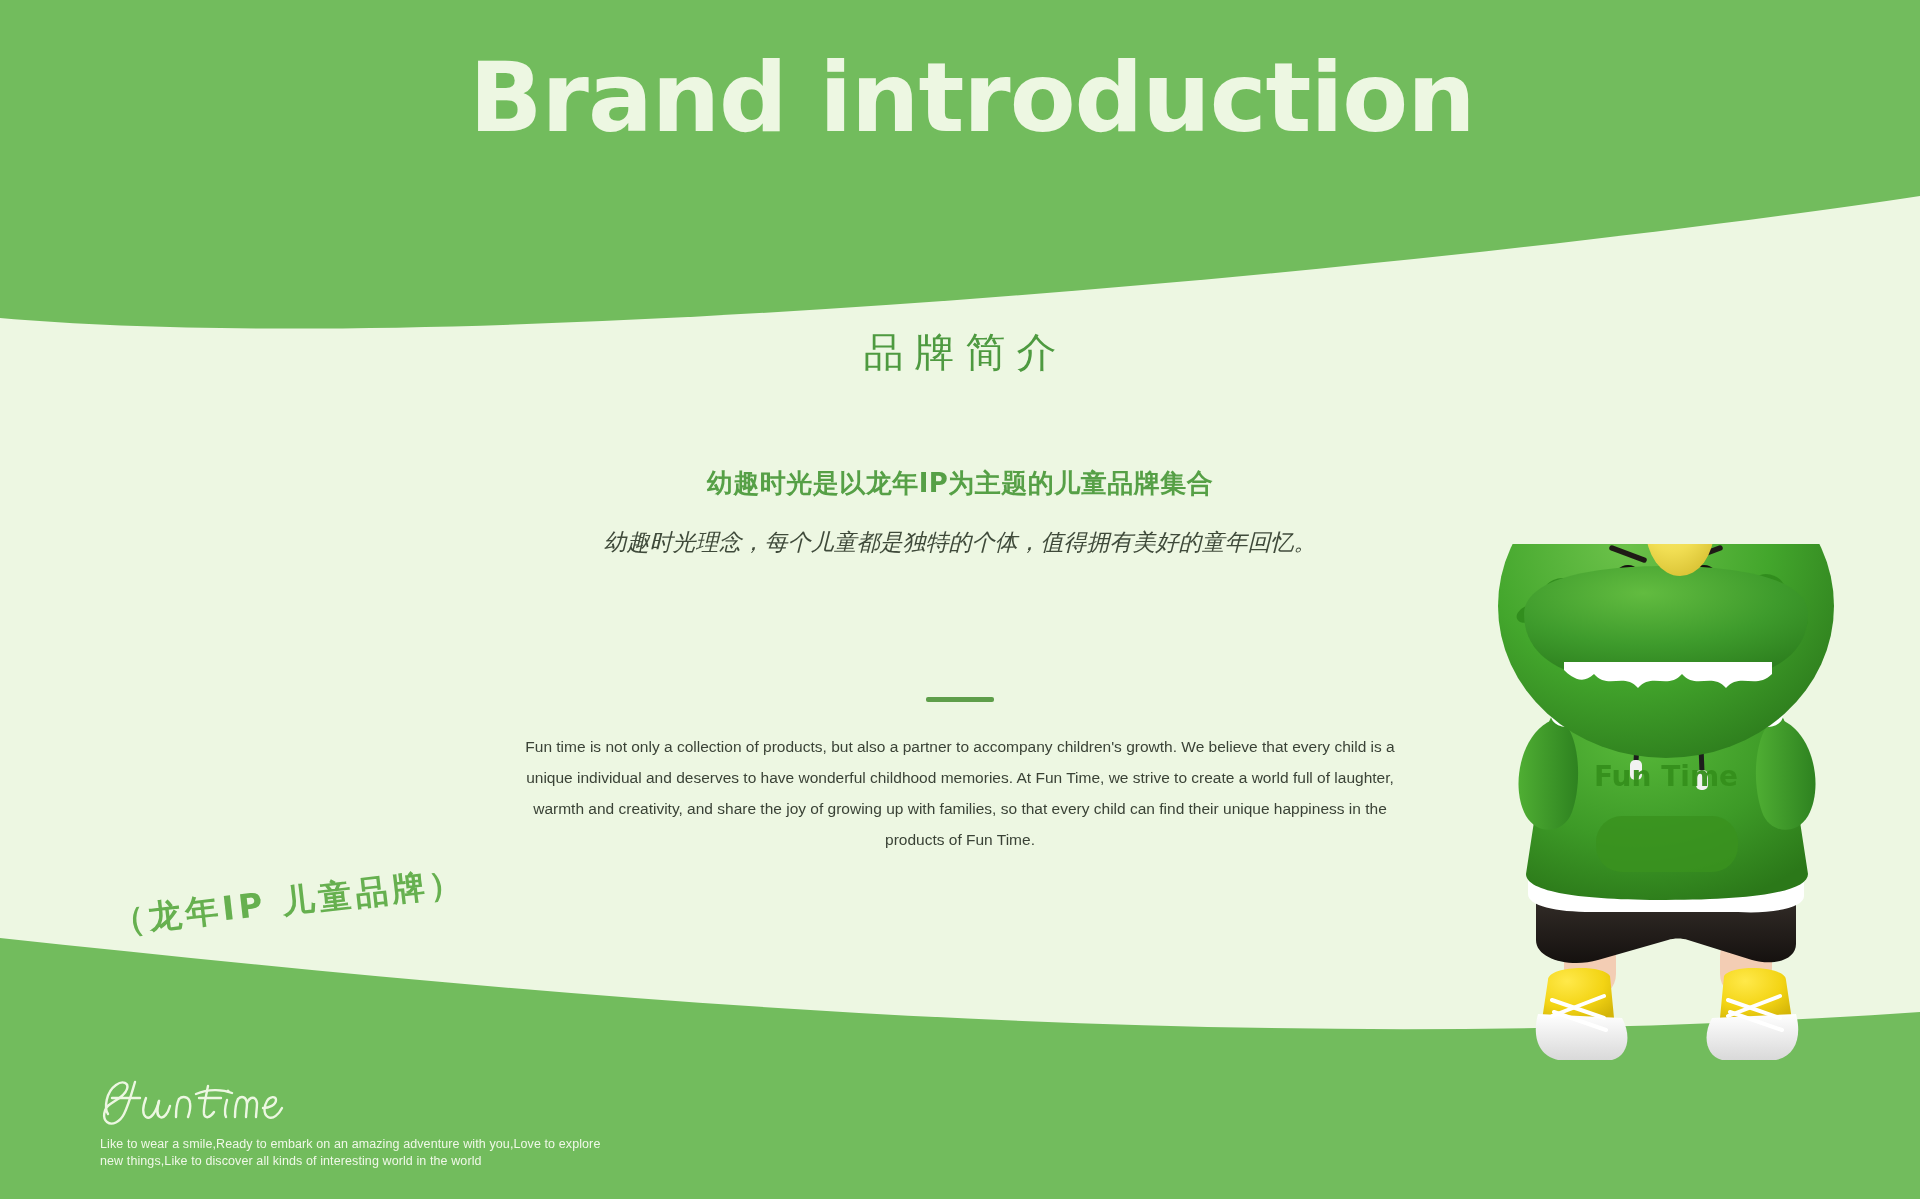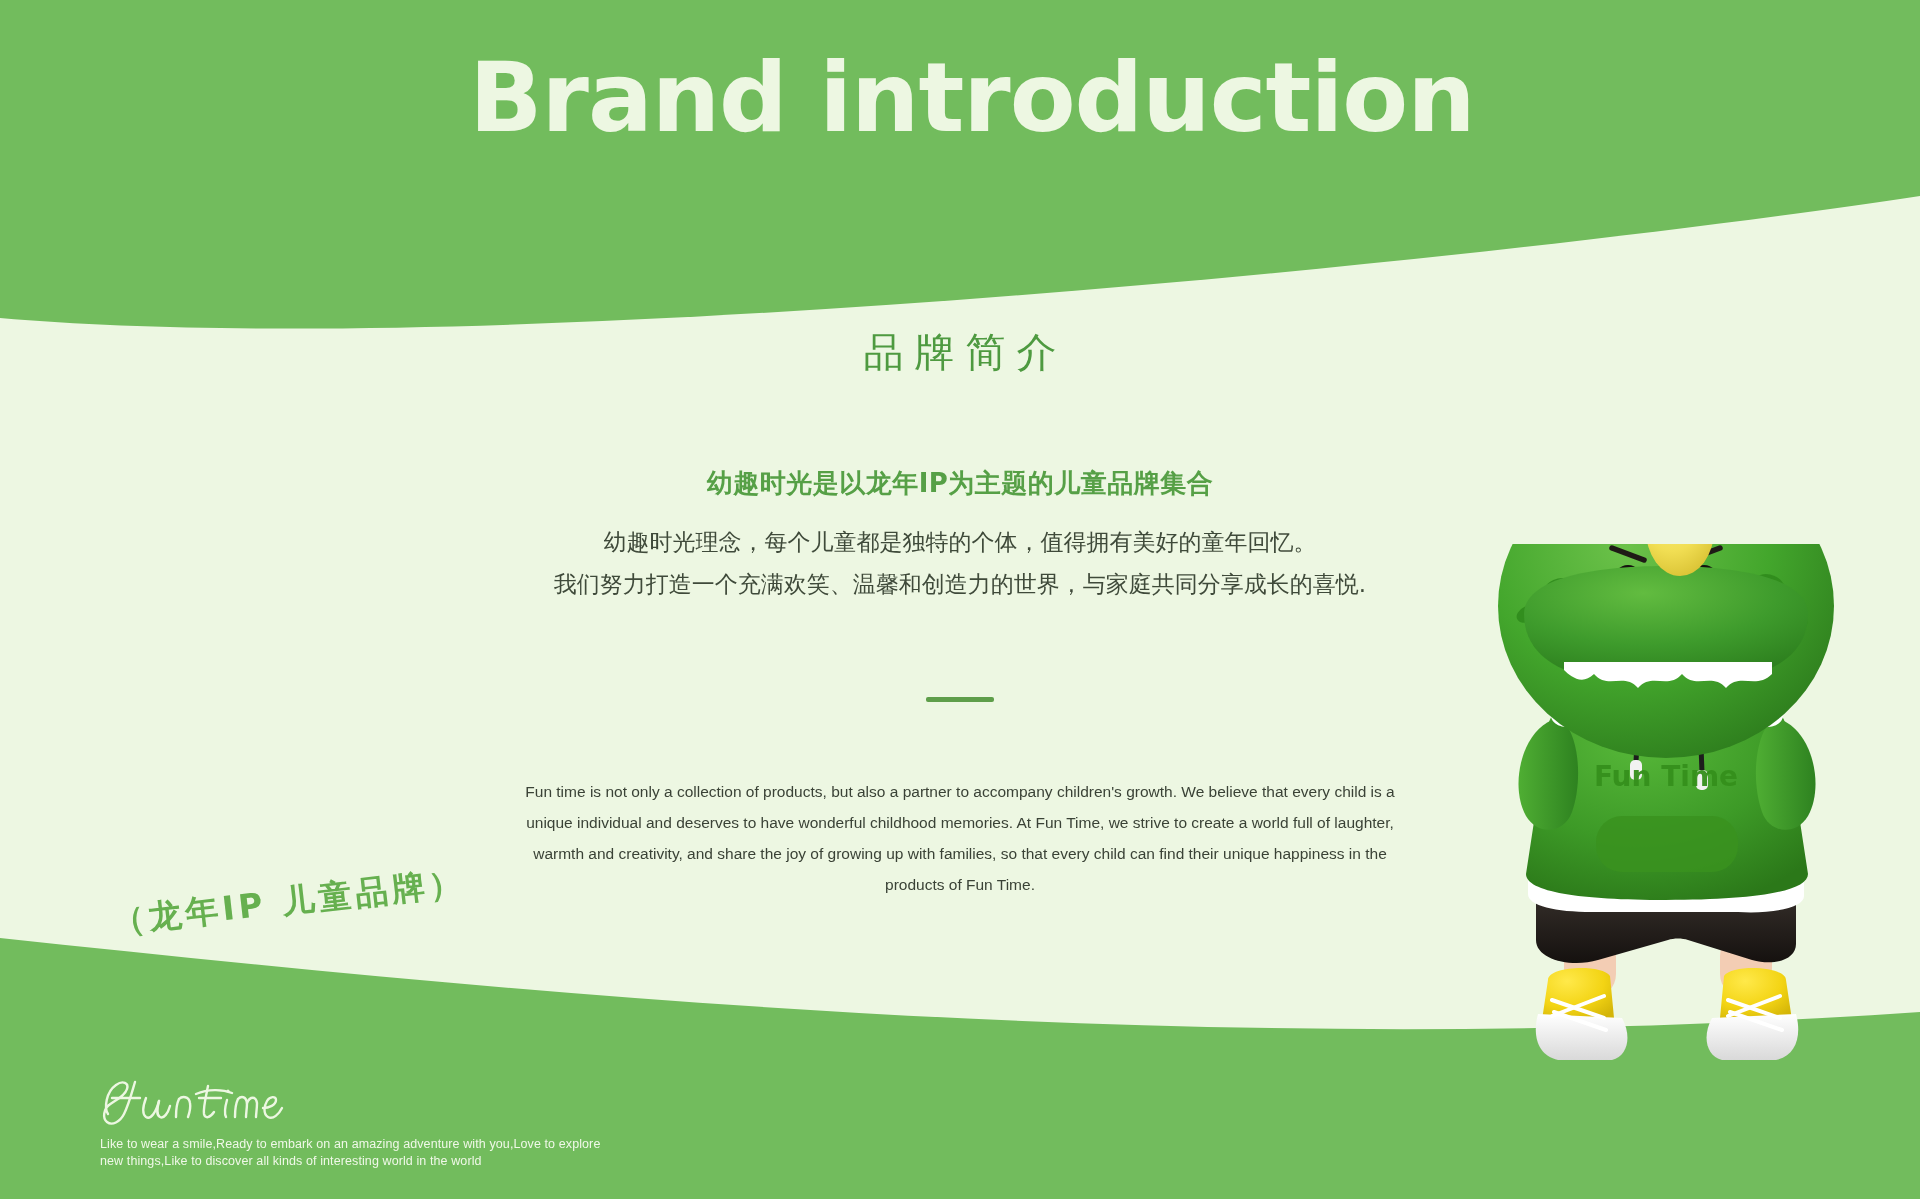--- a/index.html
+++ b/index.html
@@ -44,33 +44,33 @@
   }
   .cn-lead {
     font-family:"DejaVu Sans", sans-serif;
     font-weight:700; font-size:26px; letter-spacing:0.5px;
     color:#56A046; margin-bottom:20px;
   }
   .cn-body {
     font-family:"DejaVu Sans", sans-serif;
     font-size:23px; line-height:42px; color:#3F4A3A;
   }
-  .cn-body div { white-space:nowrap; }
+  .cn-body div { white-space:nowrap;font-style:italic; }
 
   
   .divider {
     position:absolute; left:50%; top:697px;
     transform:translateX(-50%);
     width:68px; height:5px; background:#5E9E4A;
     border-radius:2px; z-index:5;
   }
 
   
   .en-block {
-    position:absolute; left:50%; top:776px;
+    position:absolute; left:50%; top:731px;
     transform:translateX(-50%);
     width:900px; text-align:center; z-index:5;
     font-family:"Liberation Sans", sans-serif;
     font-size:15.5px; line-height:31px; color:#3A4236;
   }
 
   
   .brand-tag {
     position:absolute; left:112px; top:900px; z-index:6;
     transform:rotate(-6.5deg); transform-origin:left center;
@@ -109,21 +109,20 @@
   <div class="title-wrap">
     <div class="title">Brand introduction</div>
   </div>
 
   <div class="section-heading">品牌简介</div>
 
   <div class="cn-block">
     <div class="cn-lead">幼趣时光是以龙年IP为主题的儿童品牌集合</div>
     <div class="cn-body">
       <div>幼趣时光理念，每个儿童都是独特的个体，值得拥有美好的童年回忆。</div>
-      <div>我们努力打造一个充满欢笑、温馨和创造力的世界，与家庭共同分享成长的喜悦.</div>
     </div>
   </div>
 
   <div class="divider"></div>
 
   <div class="en-block">Fun time is not only a collection of products, but also a partner to accompany children's growth. We believe that every child is a unique individual and deserves to have wonderful childhood memories. At Fun Time, we strive to create a world full of laughter, warmth and creativity, and share the joy of growing up with families, so that every child can find their unique happiness in the products of Fun Time.</div>
 
   <div class="brand-tag">（龙年IP 儿童品牌）</div>
 
   <div class="logo-wrap">

